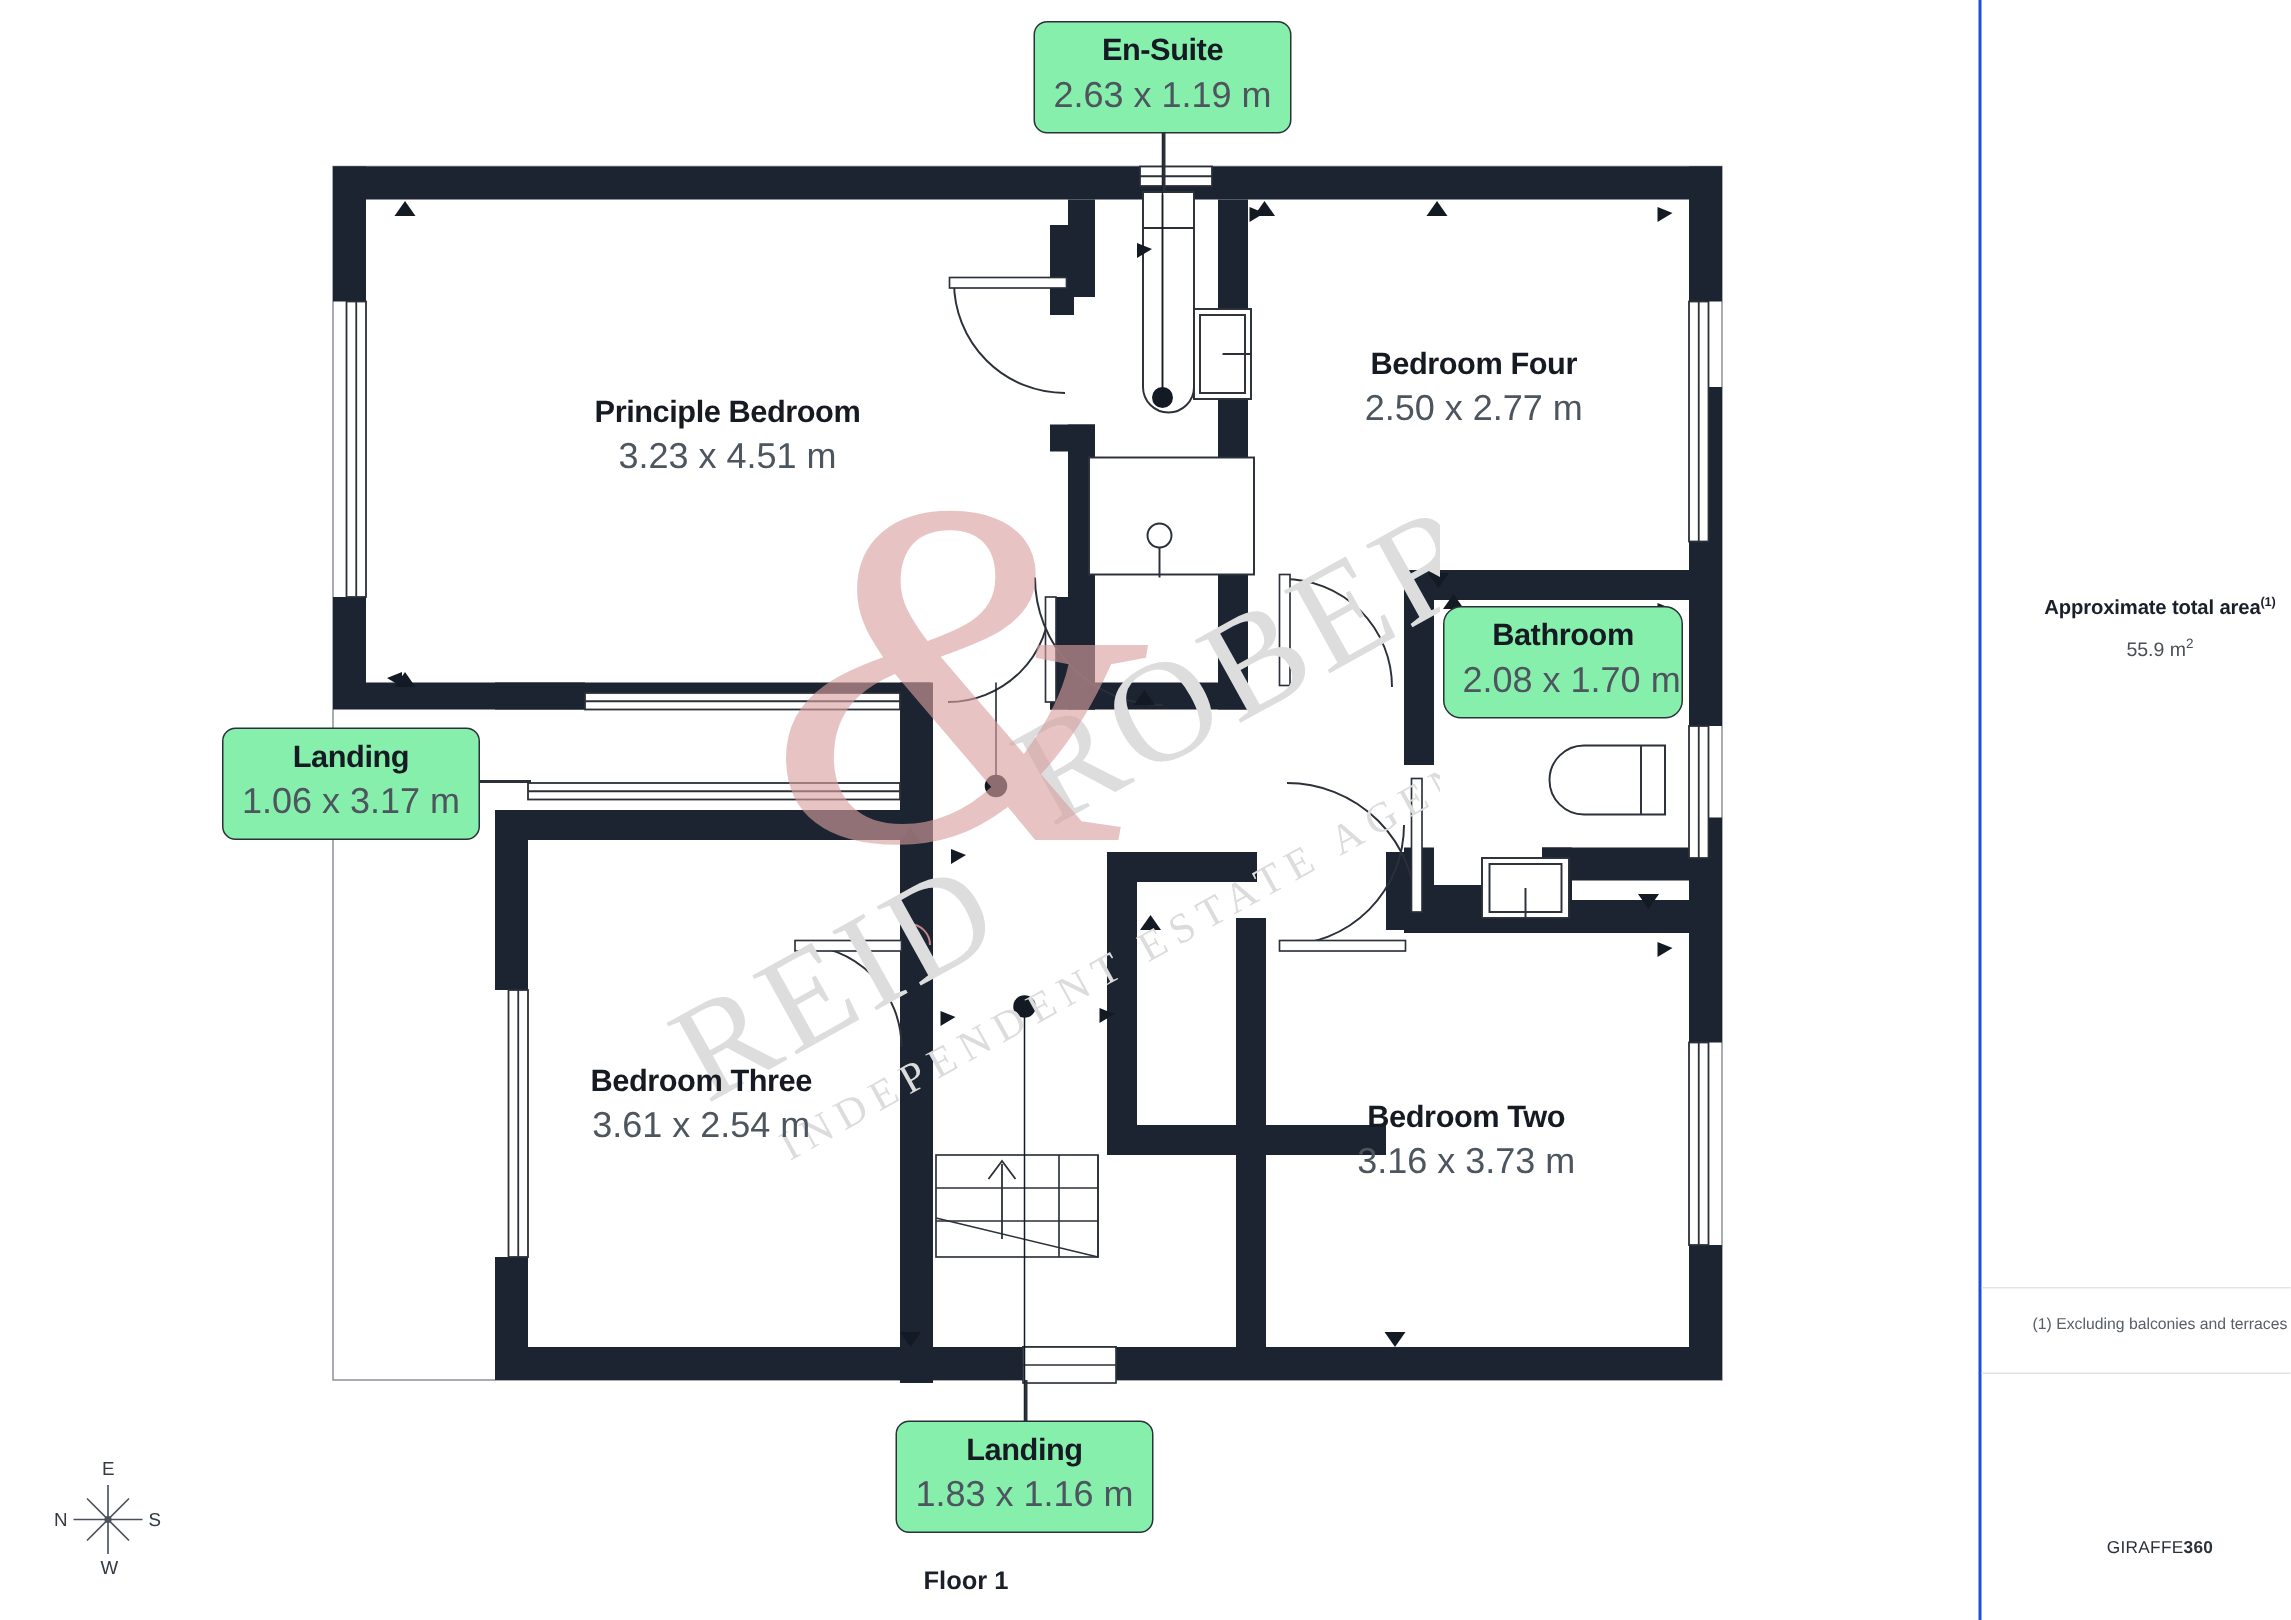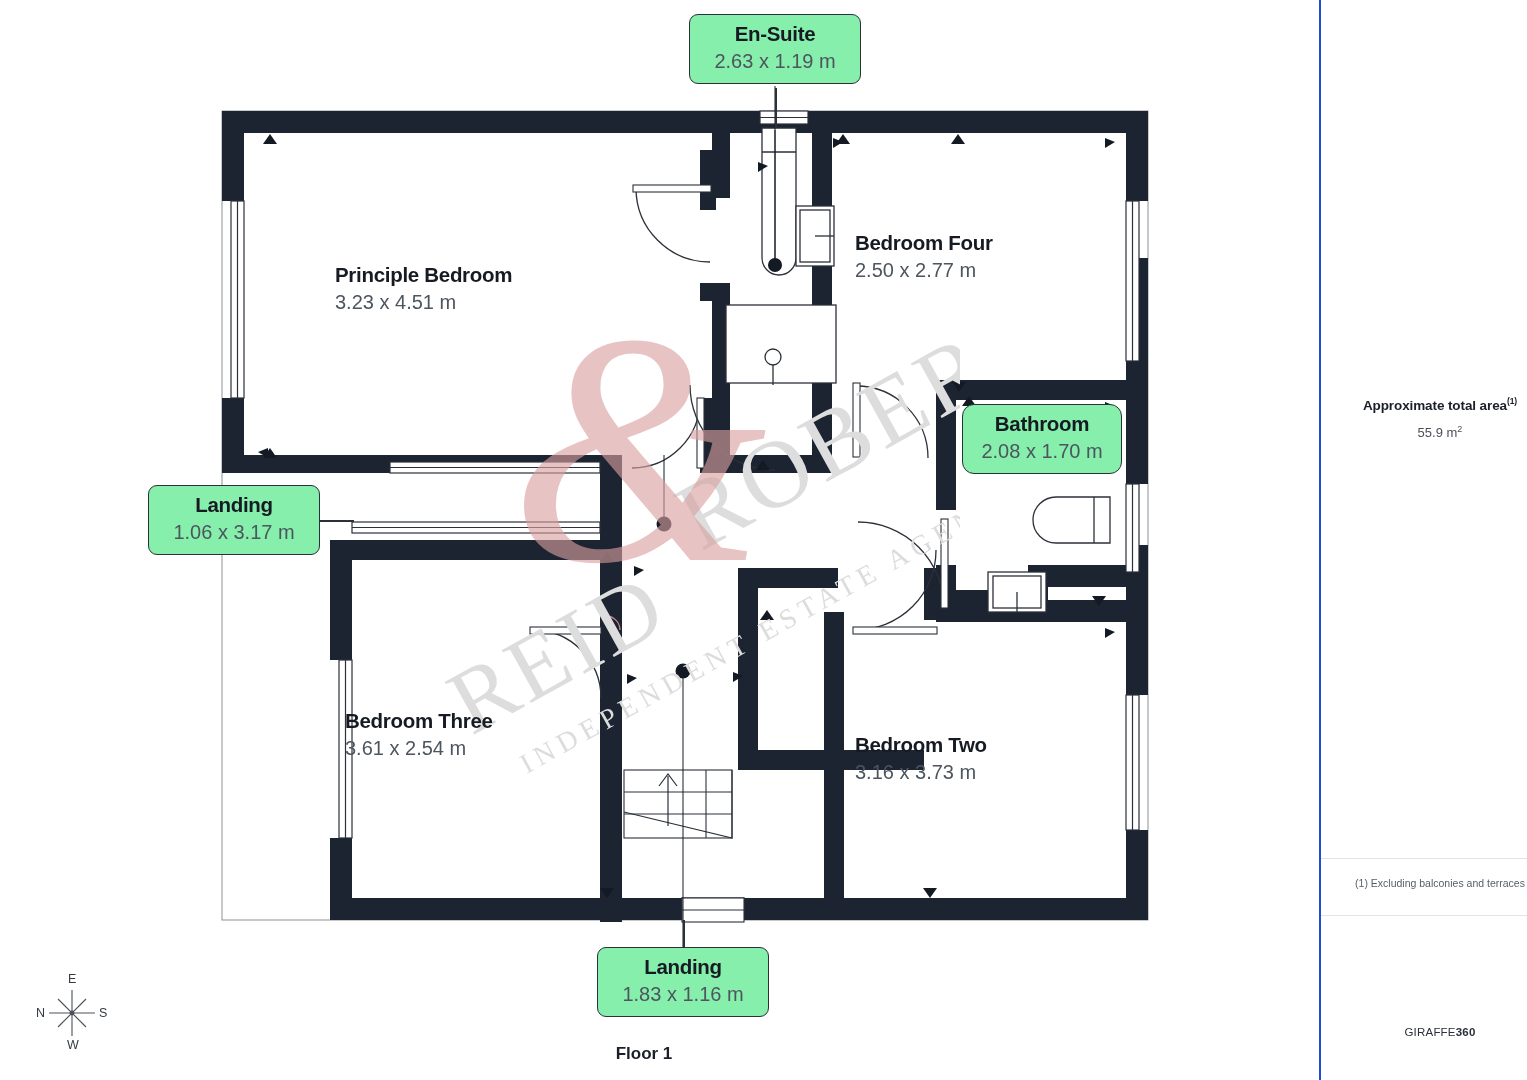--- a/index.html
+++ b/index.html
@@ -121,30 +121,31 @@
   }
   .label-name {
     font-size: 20.5px;
     font-weight: bold;
     color: #161a22;
     letter-spacing: -0.3px;
     white-space: nowrap;
     line-height: 1.25;
   }
   .label-dims {
-    font-size: 20px;
+    font-size: 24px;
     color: #4d555e;
     white-space: nowrap;
     line-height: 1.25;
     margin-top: 2px;
   }
 
   
   .label-plain {
     position: absolute;
+    text-align: center;
     z-index: 28;
     white-space: nowrap;
   }
 
   
   .leader {
     position: absolute;
     background: #2b3039;
     z-index: 25;
   }

